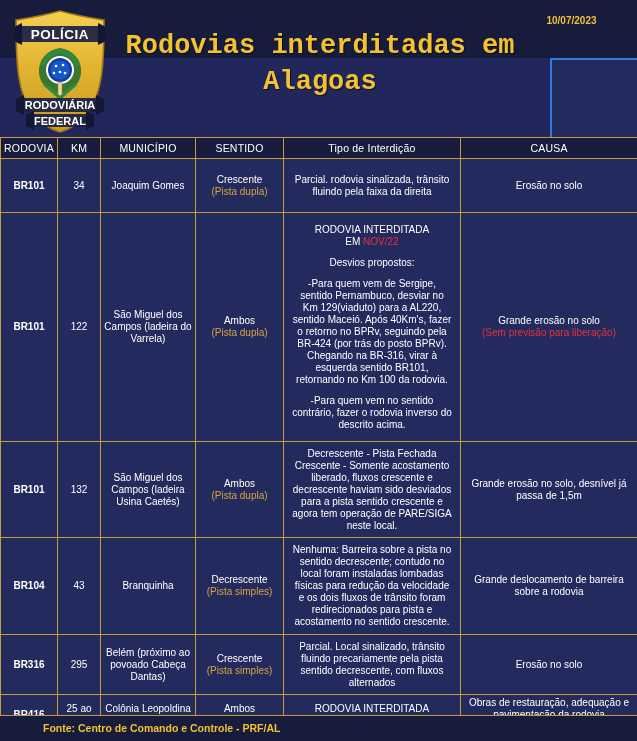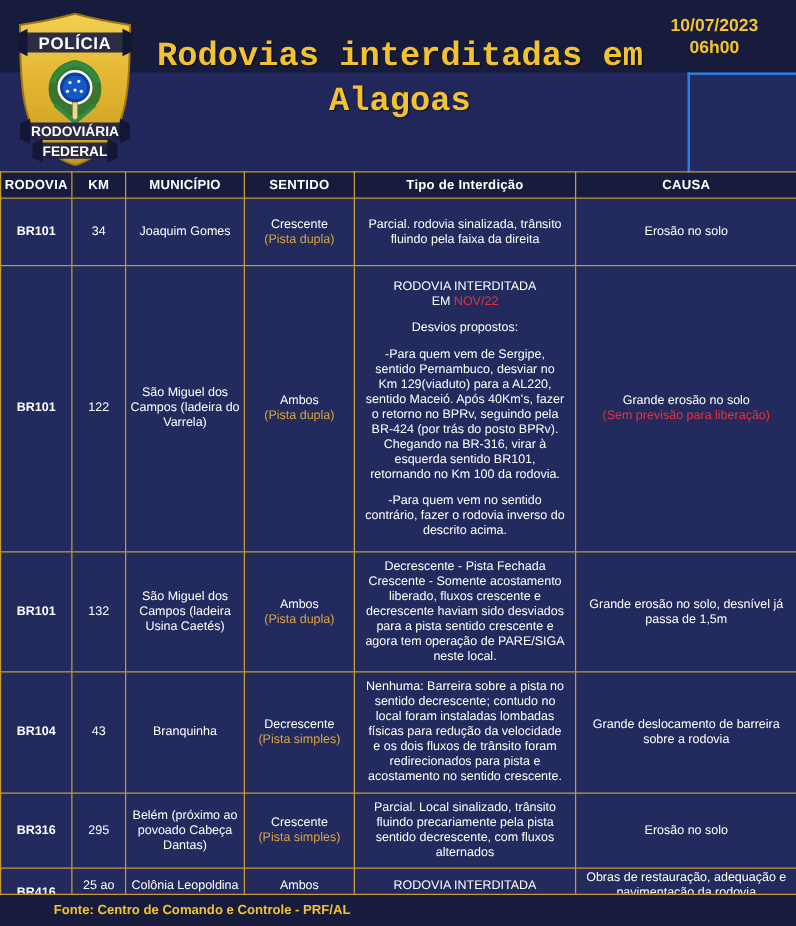--- a/index.html
+++ b/index.html
@@ -46,21 +46,21 @@
     line-height: 36px;
     text-shadow: 1px 1px 1px rgba(0,0,0,.6);
     font-family: Liberation Mono, monospace;
   }
   #datestamp {
     position: absolute;
     right: 8px; top: 12px;
     width: 115px;
     text-align: center;
     color: #f2c230;
-    font-size: 14px;
+    font-size: 10px;
     font-weight: bold;
     line-height: 17px;
   }
   #selection-box {
     position: absolute;
     left: 550px; top: 58px;
     width: 95px; height: 85px;
     border: 2px solid #2e7de0;
     border-right: none;
     box-sizing: border-box;
@@ -81,21 +81,21 @@
     color: #ffffff;
     vertical-align: middle;
     text-align: center;
     padding: 2px 3px;
     font-size: 10px;
     line-height: 12px;
   }
   #table thead th {
     background: #171c3d;
     font-size: 10.5px;
-    font-weight: bold;
+    font-weight: normal;
     letter-spacing: .2px;
     height: 18px;
     padding: 1px 0;
   }
   td.col-rodovia { font-weight: bold; font-size: 10px; }
   td.col-km      { font-size: 10px; }
   .sub {
     color: #d9a441;
     display: block;
   }
@@ -173,21 +173,20 @@
       <path d="M18 107 L26 103 L26 122 L18 118 Z" fill="#131735"></path>
       <path d="M86 107 L78 103 L78 122 L86 118 Z" fill="#131735"></path>
       <text x="52" y="117" font-family="'Liberation Sans',sans-serif" font-size="11" font-weight="bold" fill="#ffffff" text-anchor="middle">FEDERAL</text>
     </svg>
   </div>
 
   <div id="title">Rodovias interditadas em Alagoas</div>
 
   <div id="datestamp">
     <div>10/07/2023</div>
-    <div>06h00</div>
   </div>
 
   <div id="selection-box">
     
   </div>
 </div>
 
 <table id="table">
   <colgroup>
     <col style="width:57px">

